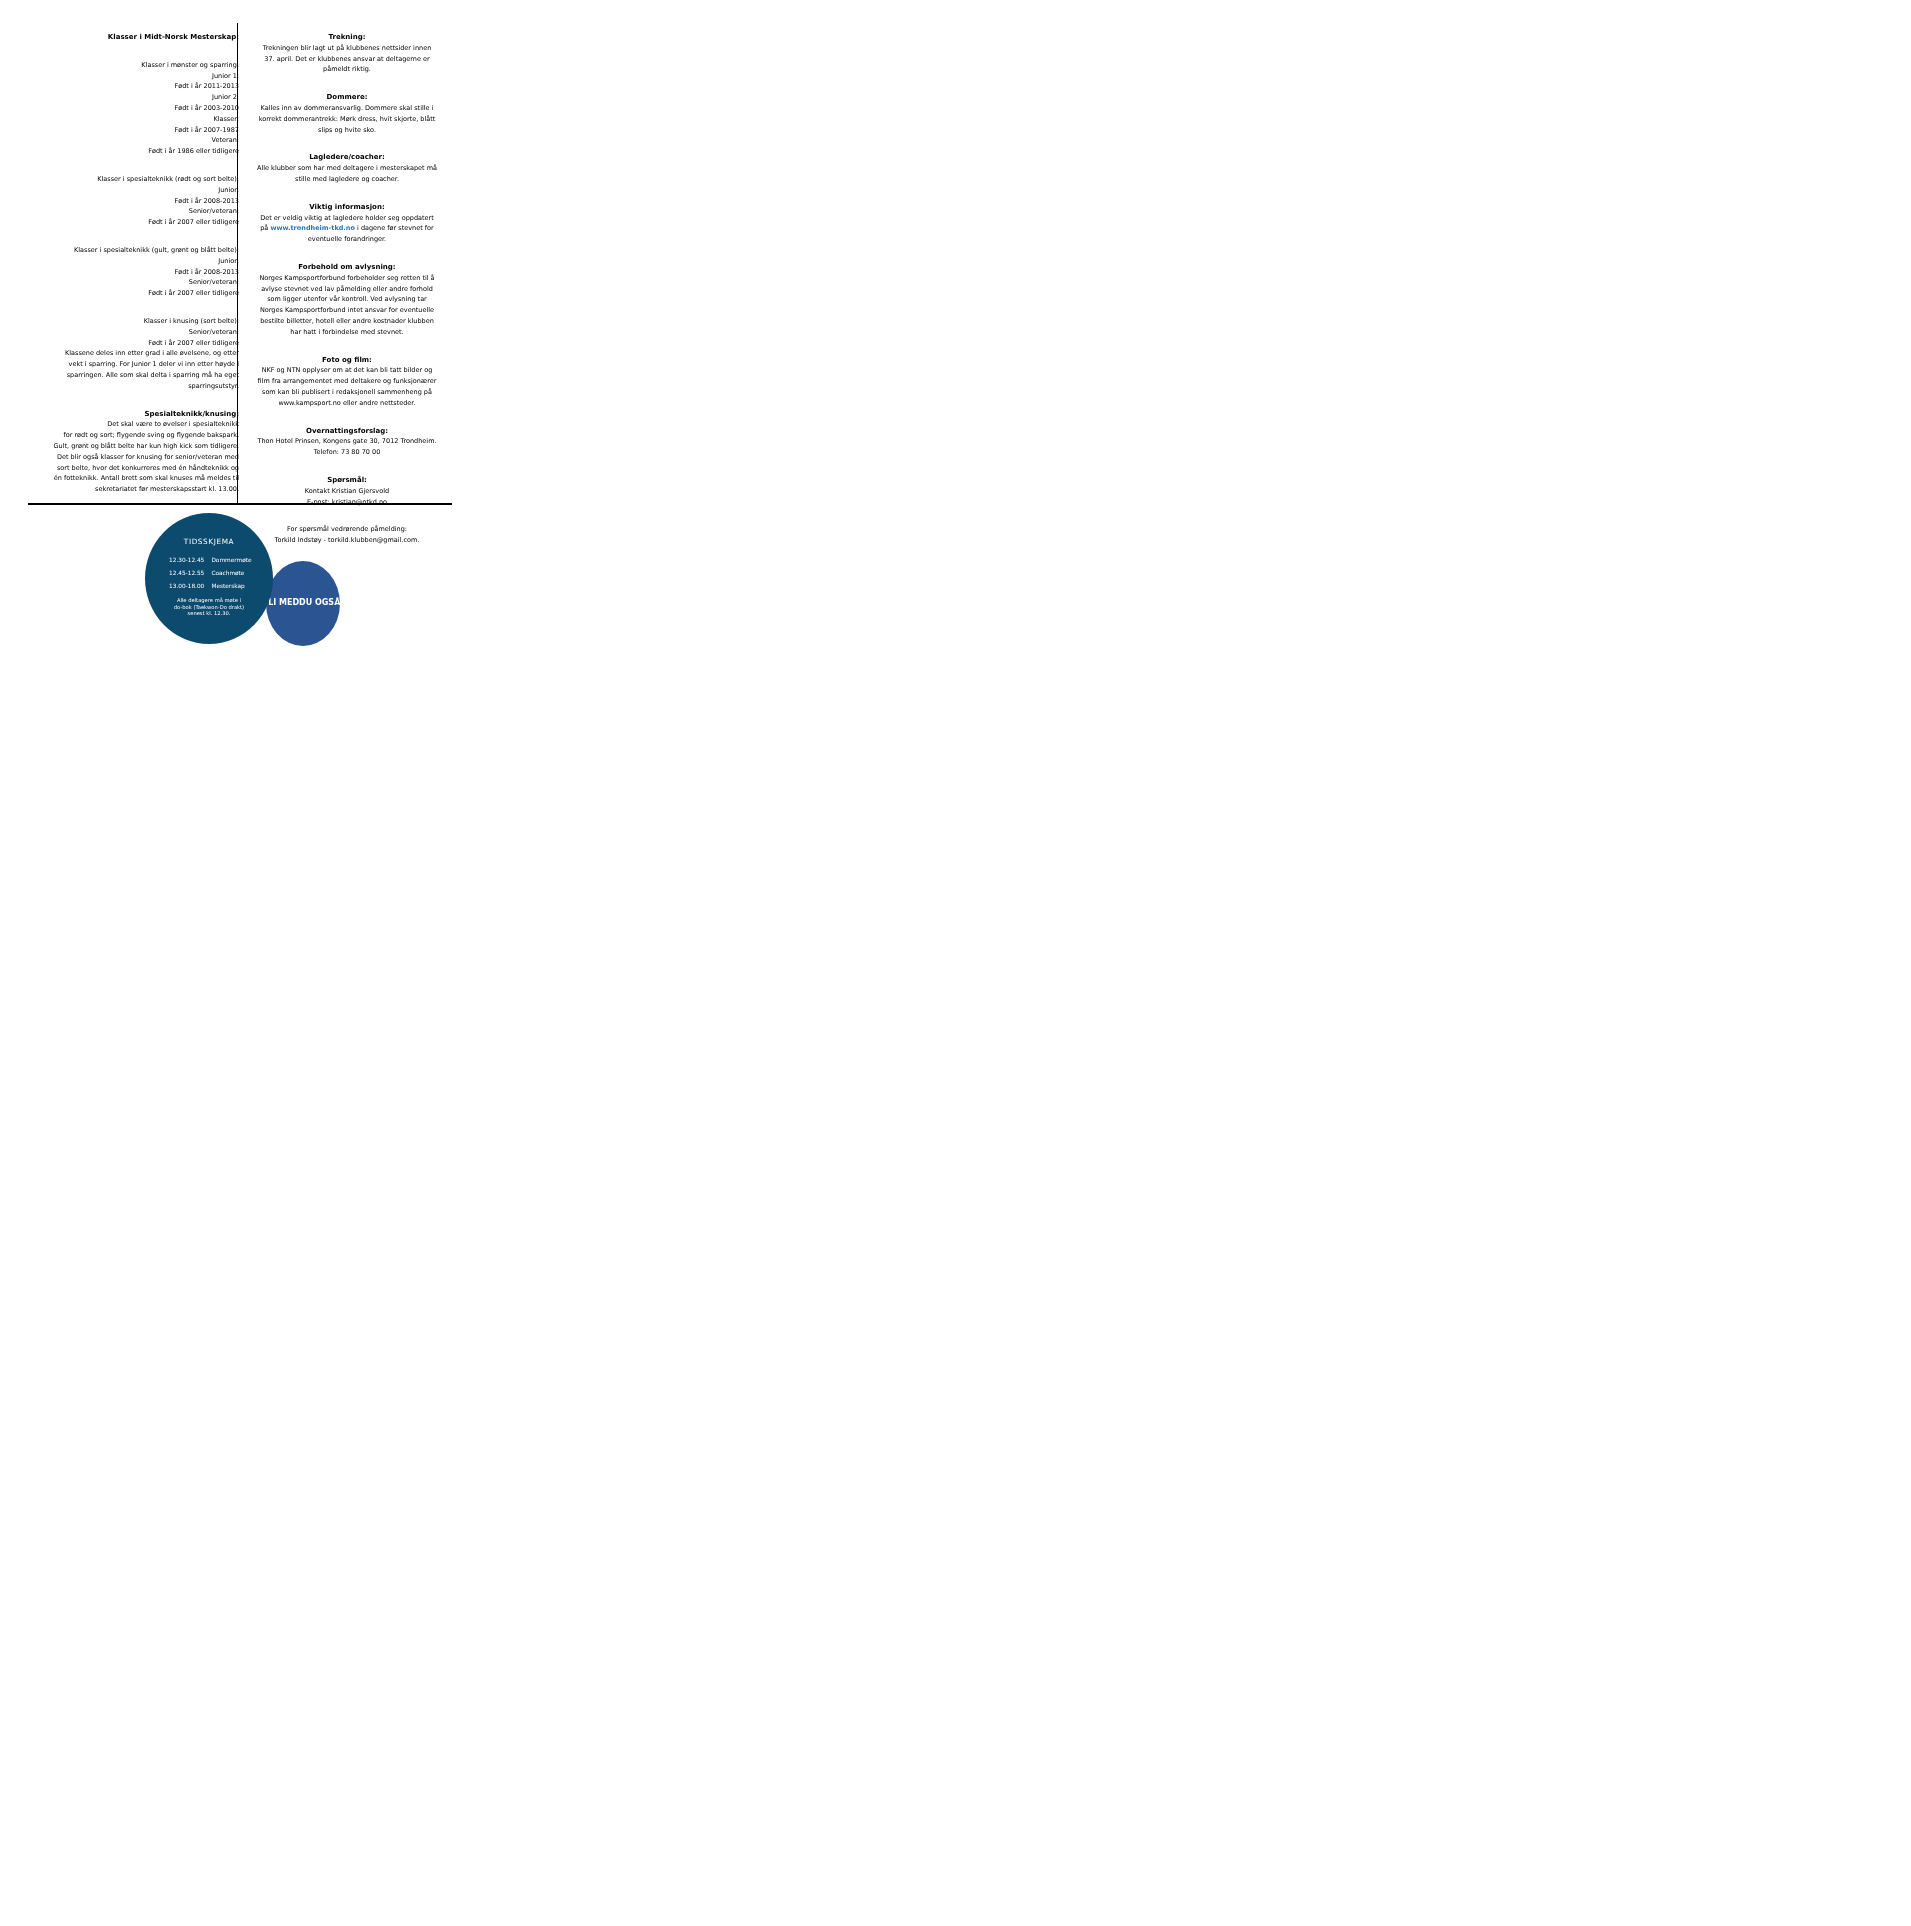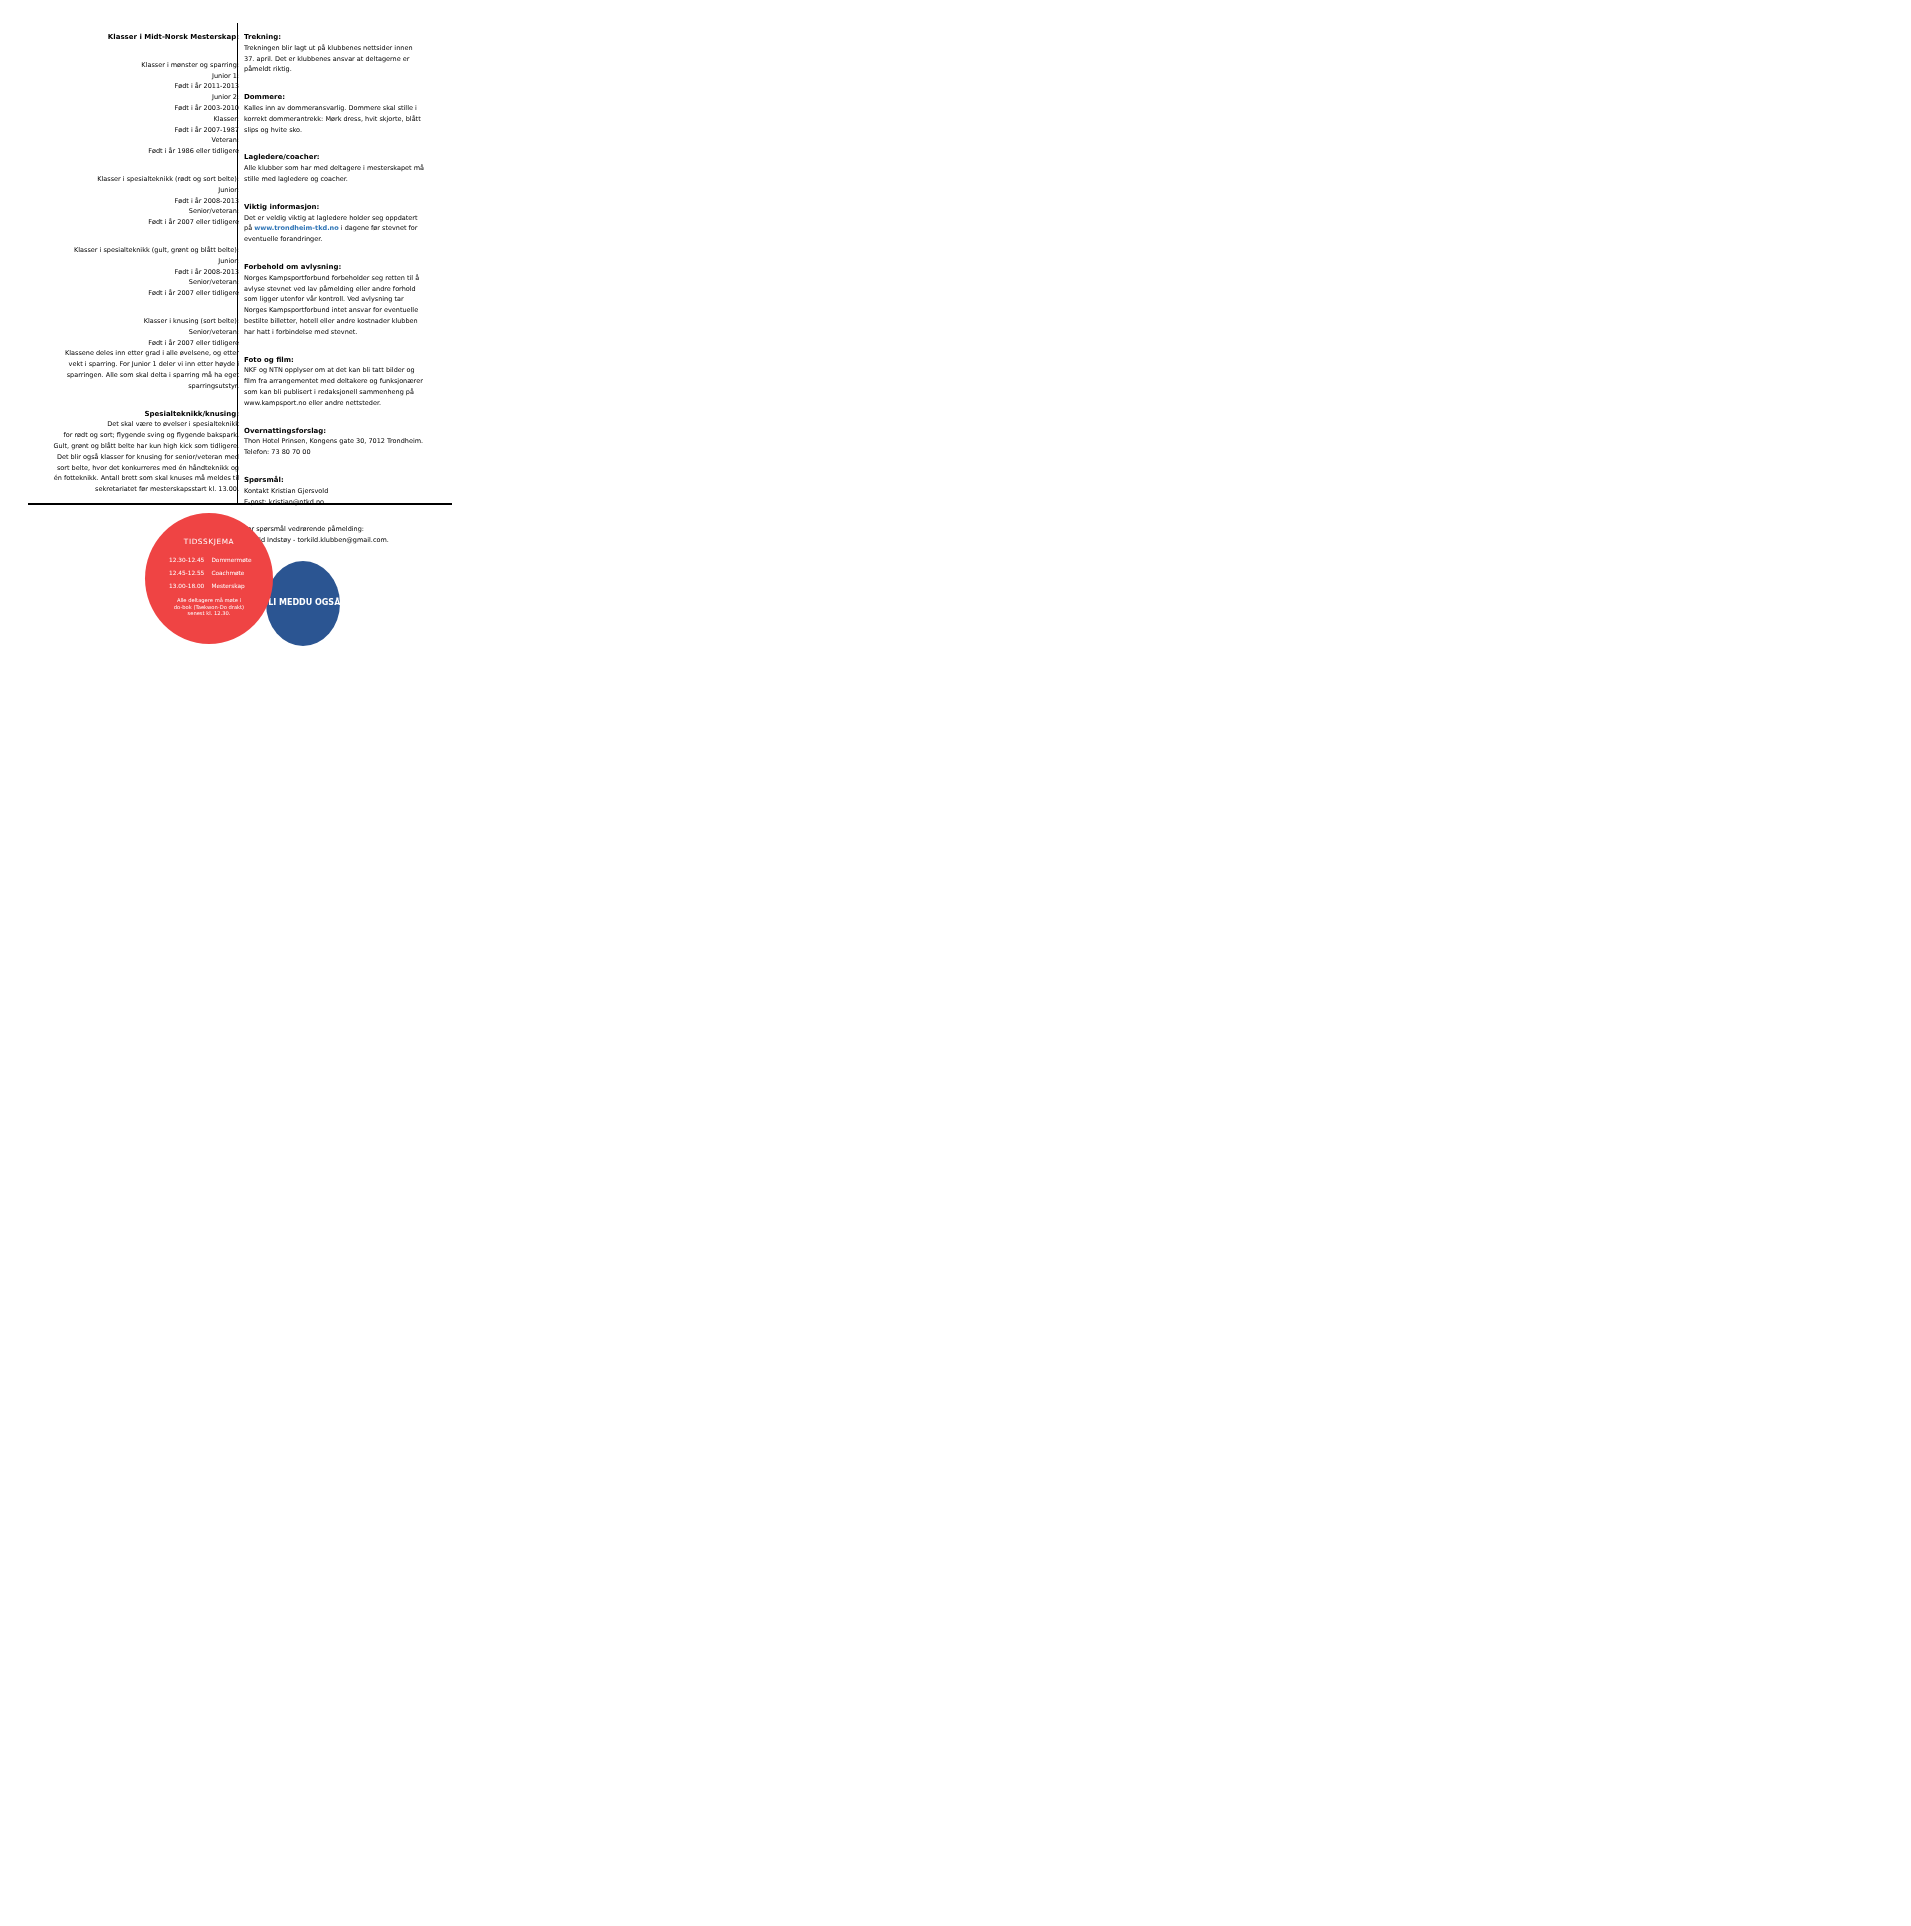--- a/index.html
+++ b/index.html
@@ -3,34 +3,34 @@
 <meta charset="utf-8">
 <style>
   html,body{margin:0;padding:0;}
   body{
     width:478px;height:676px;position:relative;background:#ffffff;
     font-family:"DejaVu Sans","Liberation Sans",sans-serif;color:#000;
     overflow:hidden;
   }
   .col{position:absolute;top:32px;}
   #left-col{left:29px;width:210px;text-align:right;}
-  #right-col{left:244px;width:206px;}
+  #right-col{left:244px;width:206px;text-align:center;}
   .line{font-size:6.5px;line-height:10.8px;white-space:pre;}
   .line.bold{font-weight:bold;font-size:7px;}
   .indent-1{padding-left:8px;}
   .indent-2{padding-left:15.4px;}
   .gap-1{margin-top:17px;}
   .gap-3{}
   .link{font-weight:bold;cursor:pointer;}
   #vdivider{position:absolute;left:237px;top:23px;width:1.2px;height:481px;background:#000;}
   #hrule{position:absolute;left:28px;top:503px;width:424px;height:1.5px;background:#000;}
   
   #schedule-circle{
     position:absolute;left:145px;top:513px;width:128px;height:131px;
-    border-radius:50%;background:#ef4444;color:#fff;z-index:2;
+    border-radius:50%;background:#0c4a6e;color:#fff;z-index:2;
   }
   #schedule-title{
     margin-top:24px;text-align:center;font-size:7.3px;letter-spacing:0.6px;
   }
   #schedule-rows{margin-top:7.7px;padding-left:24px;}
   .sched-row{font-size:5.8px;line-height:13px;white-space:pre;}
   .sched-time{display:inline-block;width:37px;}
   .sched-label{display:inline-block;margin-left:5.4px;}
   #schedule-note{margin-top:4.6px;text-align:center;font-size:5.2px;line-height:6.5px;}
   #cta-circle{

